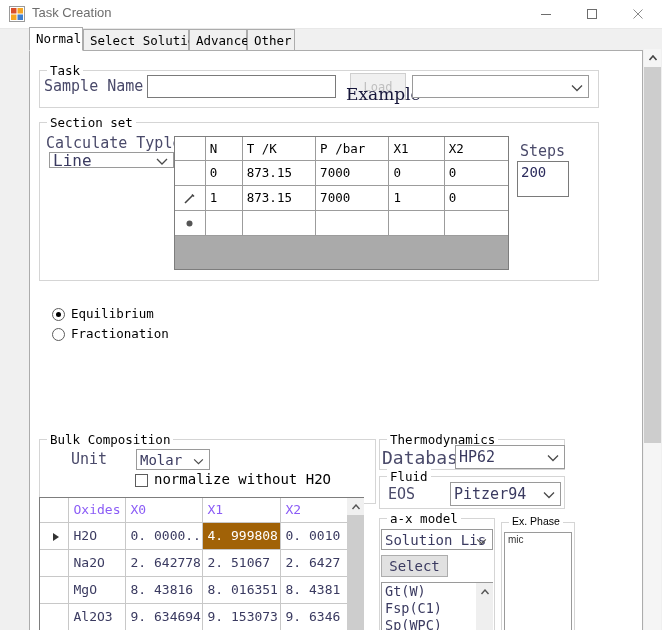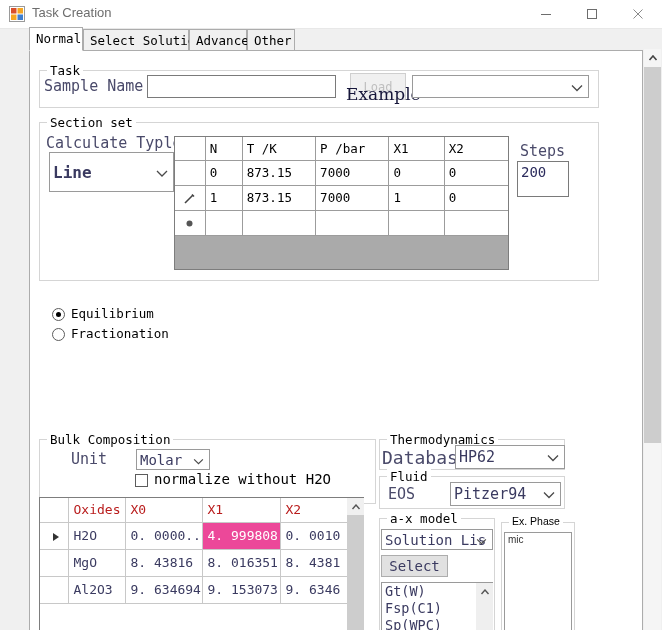--- a/index.html
+++ b/index.html
@@ -209,22 +209,22 @@
   
   #oxide-grid { background: #ffffff; border: 1px solid #7d7d7d; }
   #oxide-grid td, #oxide-grid th {
     border-right: 1px solid #c8c8c8;
     border-bottom: 1px solid #c8c8c8;
     height: 27px;
     font-size: 13px;
     color: #3a3a60;
     padding-left: 5px;
   }
-  #oxide-grid th { color: #b91c1c; height: 24px; }
-  #oxide-grid td.sel { background: #ec4899; color: #fff; }
+  #oxide-grid th { color: #8b5cf6; height: 24px; }
+  #oxide-grid td.sel { background: #a16207; color: #fff; }
 
   
   .vscroll {
     position: absolute;
     width: 17px;
     background: #f0f0f0;
     box-sizing: border-box;
   }
   .vscroll .arrow-up {
     position: absolute; left: 0; top: 0; width: 17px; height: 17px;
@@ -320,21 +320,21 @@
             <polyline points="1,1.5 6,6.5 11,1.5" fill="none" stroke="#4a4a4a" stroke-width="1.3"></polyline>
           </svg>
       </span>
     </div>
 
     <div class="group" style="left:9px; top:71px; width:560px; height:159px;">
       <div class="glabel">Section set</div>
     </div>
 
     <div class="lbl" style="left:16px; top:83px; font-size:15px;">Calculate Typle</div>
-    <div class="combo" style="left:19px; top:101px; width:125px; height:40px; font-size:16px;font-weight:bold;">
+    <div class="combo" style="left:19px; top:101px; width:125px; height:16px; font-size:16px;">
       <span class="cval">Line</span>
       <span class="carrow">
         <svg width="12" height="8" viewBox="0 0 12 8">
             <polyline points="1,1.5 6,6.5 11,1.5" fill="none" stroke="#4a4a4a" stroke-width="1.3"></polyline>
           </svg>
       </span>
     </div>
 
     <div class="lbl" style="left:490px; top:91px; font-size:15px;">Steps</div>
     <div class="textbox" style="left:487px; top:110px; width:52px; height:36px; font-size:14px;">200</div>
@@ -429,20 +429,27 @@
                   <polygon points="1,1 7,5 1,9" fill="#333"></polygon>
                 </svg>
           </td>
           <td>H2O</td>
           <td>0. 0000...</td>
           <td class="sel">4. 999808</td>
           <td>0. 0010</td>
         </tr>
         <tr>
           <td class="rowhdr"></td>
+          <td>Na2O</td>
+          <td>2. 642778</td>
+          <td>2. 51067</td>
+          <td>2. 6427</td>
+        </tr>
+        <tr>
+          <td class="rowhdr"></td>
           <td>MgO</td>
           <td>8. 43816</td>
           <td>8. 016351</td>
           <td>8. 4381</td>
         </tr>
         <tr>
           <td class="rowhdr"></td>
           <td>Al2O3</td>
           <td>9. 634694</td>
           <td>9. 153073</td>

